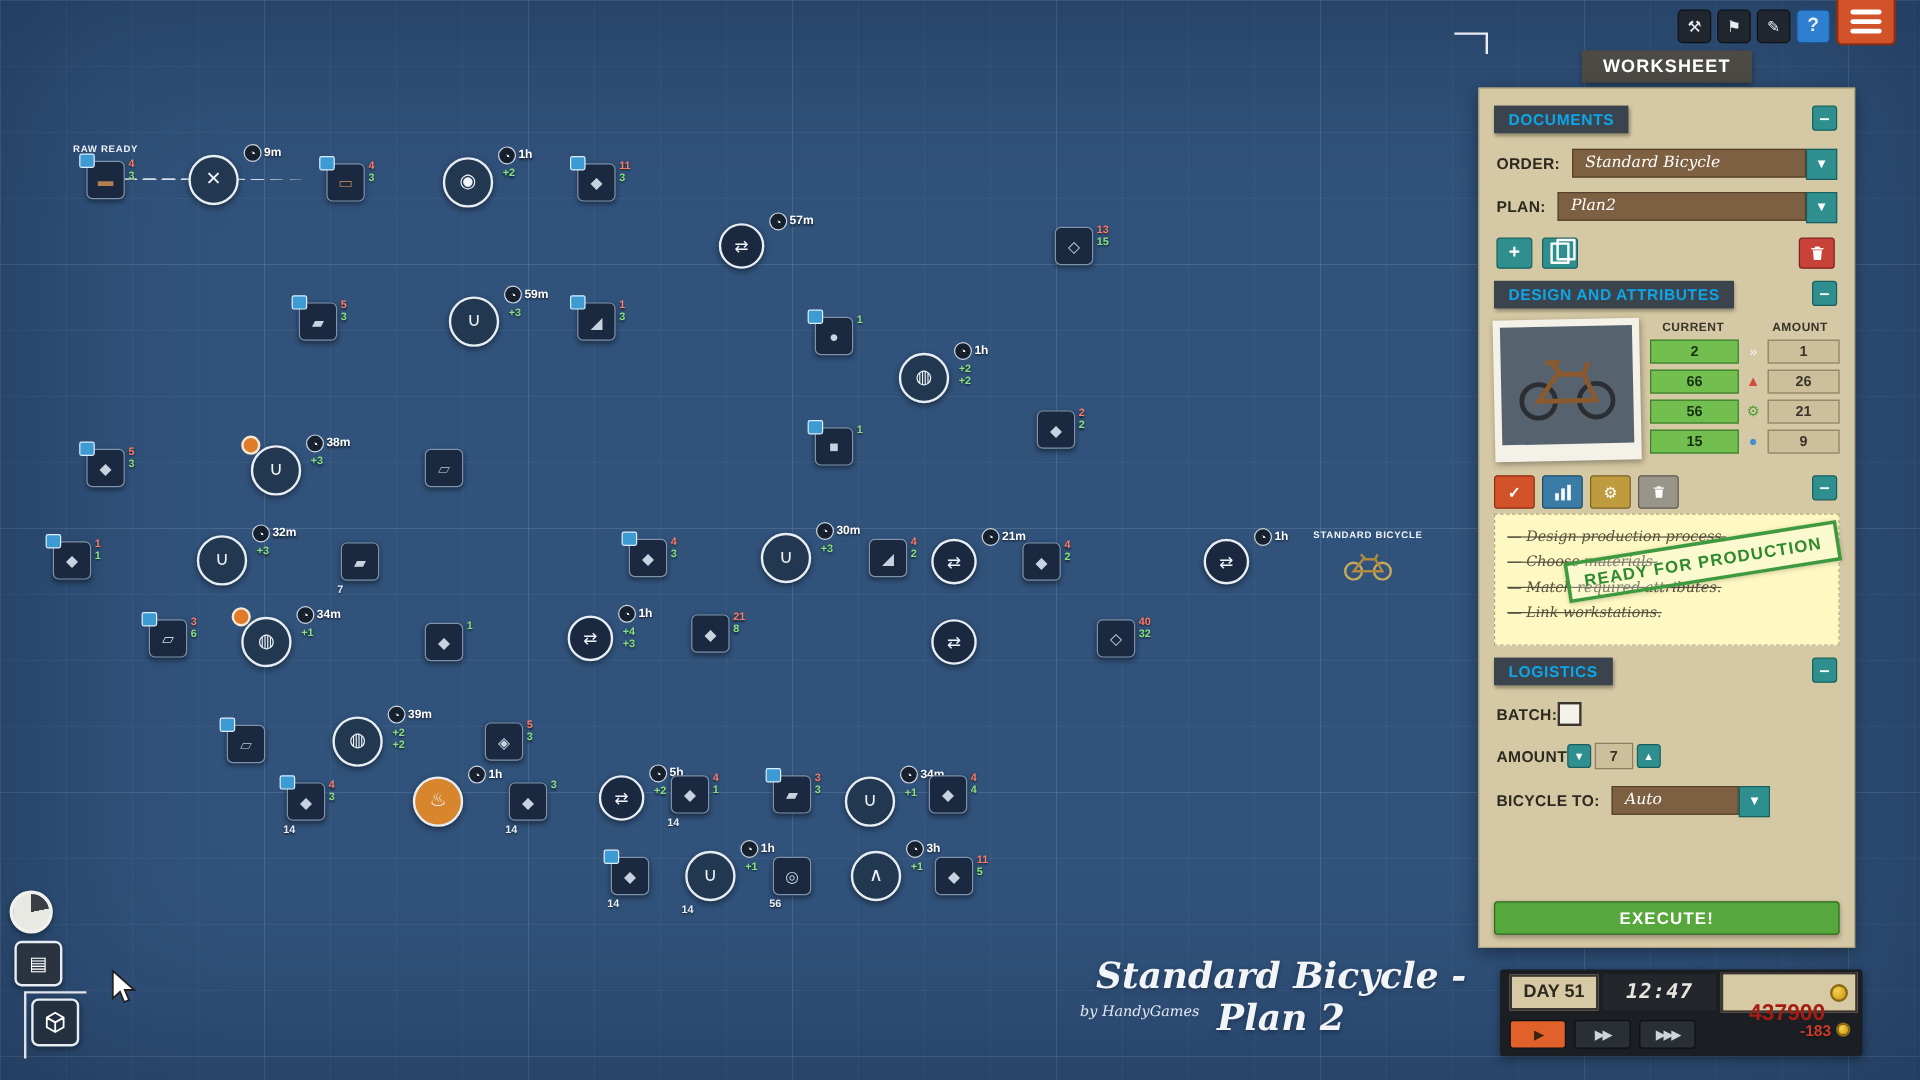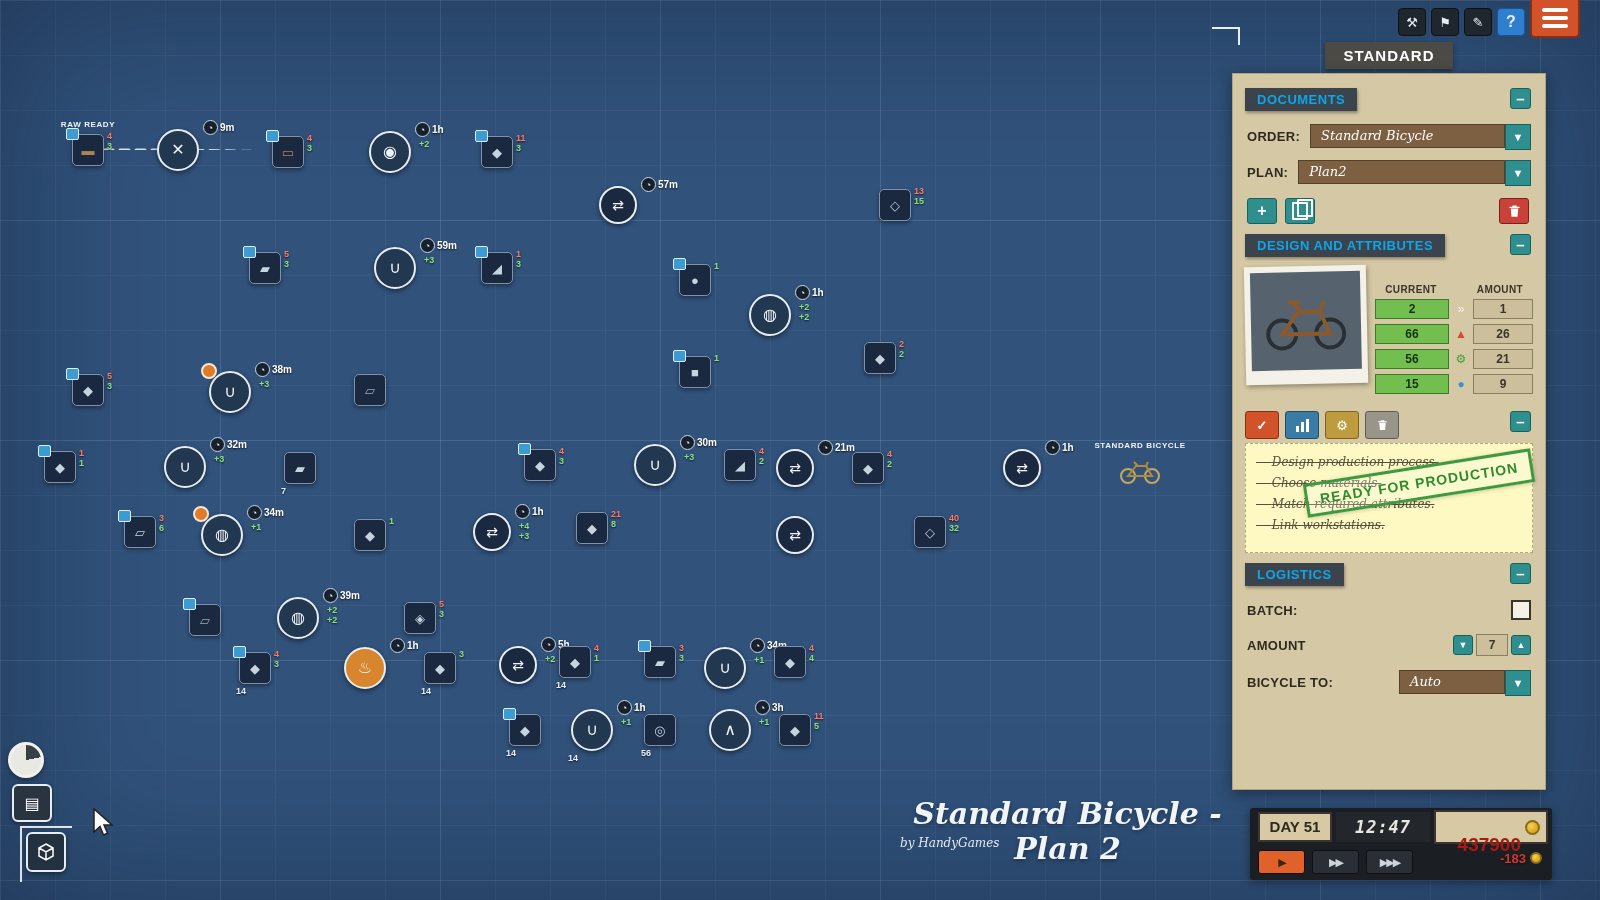--- a/index.html
+++ b/index.html
@@ -90,21 +90,21 @@
   .copy-ic{position:relative;width:12px;height:14px;border:2px solid #fff;border-radius:1px;background:transparent;}
   .copy-ic::after{content:"";position:absolute;left:3px;top:-5px;width:12px;height:14px;border:2px solid #fff;border-radius:1px;}
   .rbtn{position:absolute;right:2px;width:30px;height:26px;background:#c9423a;border:1px solid #7e1f1a;
         border-radius:3px;display:flex;align-items:center;justify-content:center;cursor:pointer;padding:0;}
 
   .design-content{display:flex;gap:8px;margin:2px 0 6px 0;}
   .photo{width:128px;height:118px;background:#f4f1e8;box-shadow:1px 2px 5px rgba(0,0,0,.35);
          transform:rotate(-1.2deg);padding:6px 6px 14px 6px;box-sizing:border-box;}
   .photo-inner{width:100%;height:100%;background:#56636e;display:flex;align-items:center;justify-content:center;}
   .attr-table{flex:1;display:flex;flex-direction:column;padding-top:2px;}
-  .attr-head{display:flex;font:700 10px "Liberation Sans",sans-serif;color:#3a342a;letter-spacing:.4px;margin-bottom:4px;margin-top:16px;}
+  .attr-head{display:flex;font:700 10px "Liberation Sans",sans-serif;color:#3a342a;letter-spacing:.4px;margin-bottom:4px;}
   .attr-head .h-cur{width:72px;text-align:center;}
   .attr-head .h-gap{width:24px;}
   .attr-head .h-tar{width:58px;text-align:center;}
   .attr-row{display:flex;align-items:center;margin-bottom:5px;}
   .cur-box{width:72px;height:18px;background:#72bf50;border:1px solid #3e7a2c;
            font:700 12px/18px "Liberation Sans",sans-serif;color:#17320e;text-align:center;}
   .attr-icon{width:24px;text-align:center;font-size:12px;line-height:18px;}
   .ai-white{color:#f2f4f6;} .ai-red{color:#d14b3a;} .ai-green{color:#4f9e34;} .ai-blue{color:#3f8fd1;}
   .tar-box{width:58px;height:18px;background:#cdbf9b;border:1px solid #8a7f63;
            font:700 12px/18px "Liberation Sans",sans-serif;color:#3a342a;text-align:center;}
@@ -121,21 +121,21 @@
   .tab-del{background:#9a958a;border-color:#5f5b52;}
 
   .notes{position:relative;background:#fef9c3;border:1px dashed #b3a67f;min-height:96px;
          padding:8px 10px 4px 10px;margin-bottom:6px;}
   .note-line{font:italic 12px/21px "DejaVu Serif",serif;color:#55503f;text-decoration:line-through;white-space:nowrap;}
   .note-line::before{content:"—  ";text-decoration:none;}
   .stamp{position:absolute;top:22px;left:58px;transform:rotate(-9deg);border:3px solid #3f9a3f;
          color:#2f8a2f;background:rgba(245,250,240,.25);font:700 14px "Liberation Sans",sans-serif;
          letter-spacing:1px;padding:6px 12px;white-space:nowrap;box-shadow:0 1px 4px rgba(0,0,0,.2);}
 
-  .log-row{display:flex;align-items:center;justify-content:space-between;margin:7px 2px;}
+  .log-row{display:flex;align-items:center;margin:7px 2px;}
   .checkbox{width:16px;height:16px;background:#f4f1e8;border:2px solid #3a342a;cursor:pointer;}
   .stepper{display:flex;align-items:center;gap:3px;}
   .step-btn{width:20px;height:20px;background:#2f8f8f;border:1px solid #19605f;border-radius:3px;
             color:#fff;font-size:9px;display:flex;align-items:center;justify-content:center;cursor:pointer;padding:0;}
   .step-val{width:30px;height:20px;background:#cdbf9b;border:1px solid #8a7f63;
             font:700 12px/20px "Liberation Sans",sans-serif;color:#3a342a;text-align:center;}
   .select.small{flex:0 0 132px;}
   .execute{margin-top:auto;height:28px;background:#57a83c;border:1px solid #2e6b1c;border-radius:3px;
            color:#fff;font:700 14px "Liberation Sans",sans-serif;letter-spacing:1px;cursor:pointer;
            box-shadow:0 2px 4px rgba(0,0,0,.3);}
@@ -700,21 +700,21 @@
       <span>?</span>
     </div>
 </div>
 <div class="menu-btn">
   <i></i>
     <i></i>
     <i></i>
 </div>
 
 <aside class="worksheet">
-  <div class="ws-title">STANDARD</div>
+  <div class="ws-title">WORKSHEET</div>
   <div class="ws-body">
 
     <div class="sec-head">
       <span class="sec-bar">DOCUMENTS</span>
       <button class="minus-btn">–</button>
     </div>
     <div class="form-row">
       <span class="lbl">ORDER:</span>
       <div class="select">
         <span class="sel-val">Standard Bicycle</span>
@@ -831,20 +831,21 @@
       </div>
     </div>
     <div class="log-row">
       <span class="lbl">BICYCLE TO:</span>
       <div class="select small">
         <span class="sel-val">Auto</span>
         <span class="chev">▼</span>
       </div>
     </div>
 
+    <button class="execute">EXECUTE!</button>
   </div>
 </aside>
 
 <div class="plan-title">Standard Bicycle - Plan 2</div>
 <div class="plan-byline">by HandyGames</div>
 
 <div class="hud-back"></div>
 <div class="day-box">DAY 51</div>
 <div class="time-box">12:47</div>
 <div class="money-box">

